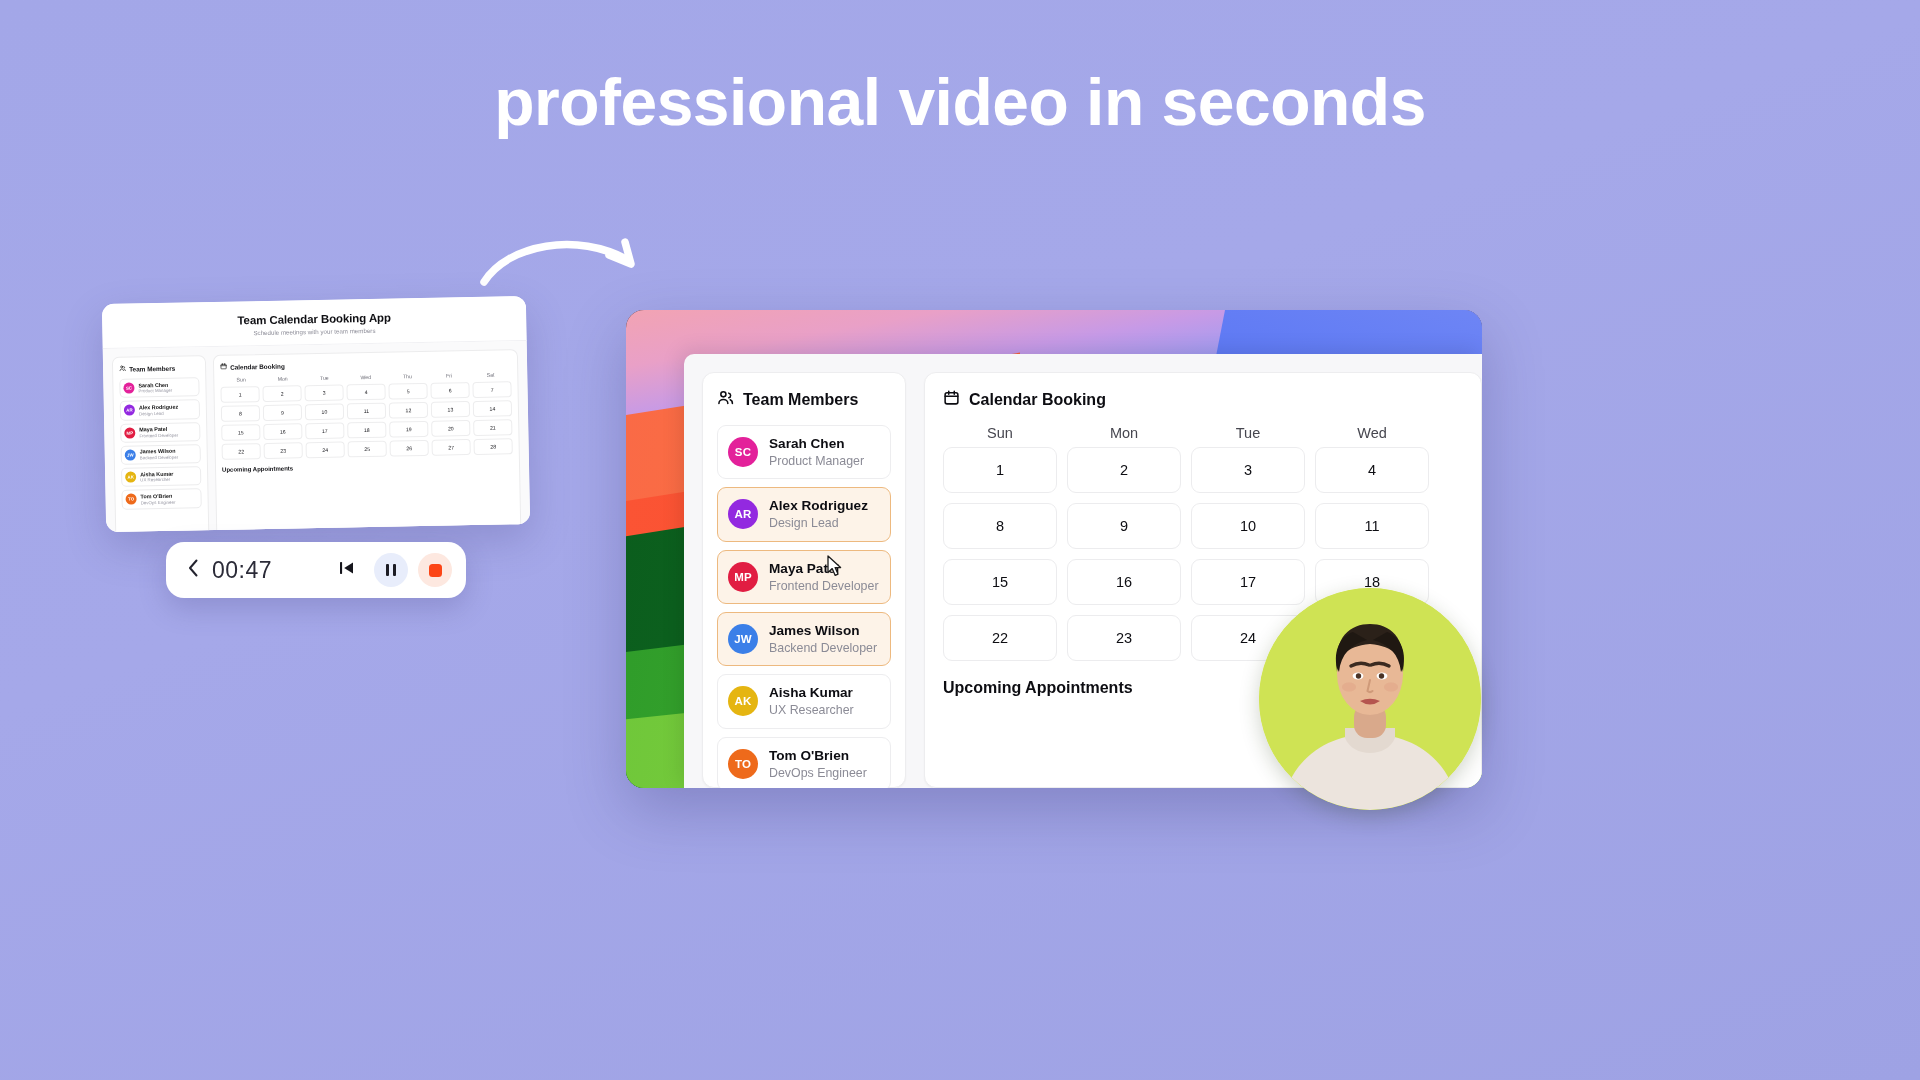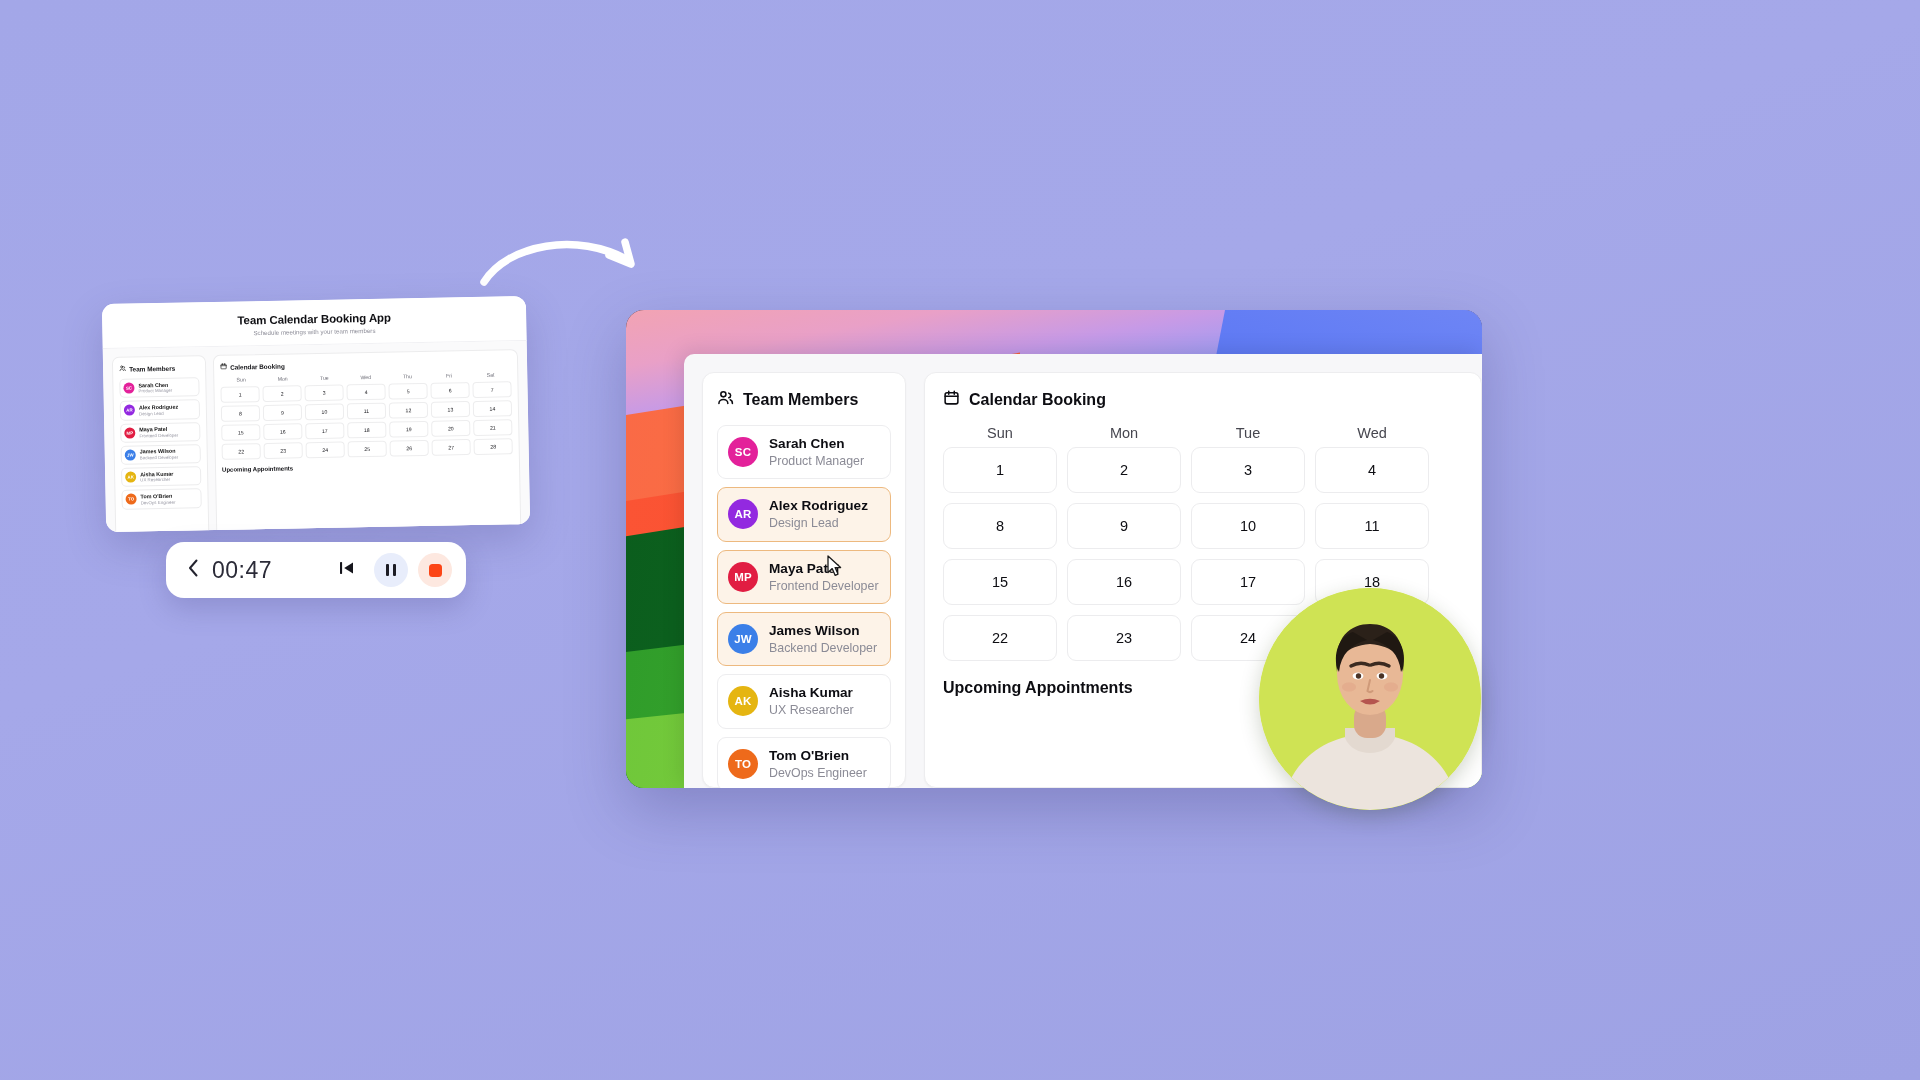--- a/index.html
+++ b/index.html
@@ -250,20 +250,21 @@
   .cursor {
     position: absolute;
     left: 827px; top: 555px;
     width: 17px; height: 22px;
   }
 </style>
 </head>
 <body>
 
 <div class="headline">
+  <span class="l2">professional video in seconds</span>
 </div>
 
 <div class="arrow-wrap">
   <svg width="180" height="60" viewBox="0 0 180 60" fill="none">
     <path d="M6 54 C 30 16, 100 4, 150 32" stroke="#ffffff" stroke-width="7.5" stroke-linecap="round" fill="none"></path>
     <path d="M131 27 L153 36 L147 14" stroke="#ffffff" stroke-width="7.5" stroke-linecap="round" stroke-linejoin="round" fill="none"></path>
   </svg>
 </div>
 
 <div class="mini-stage">

